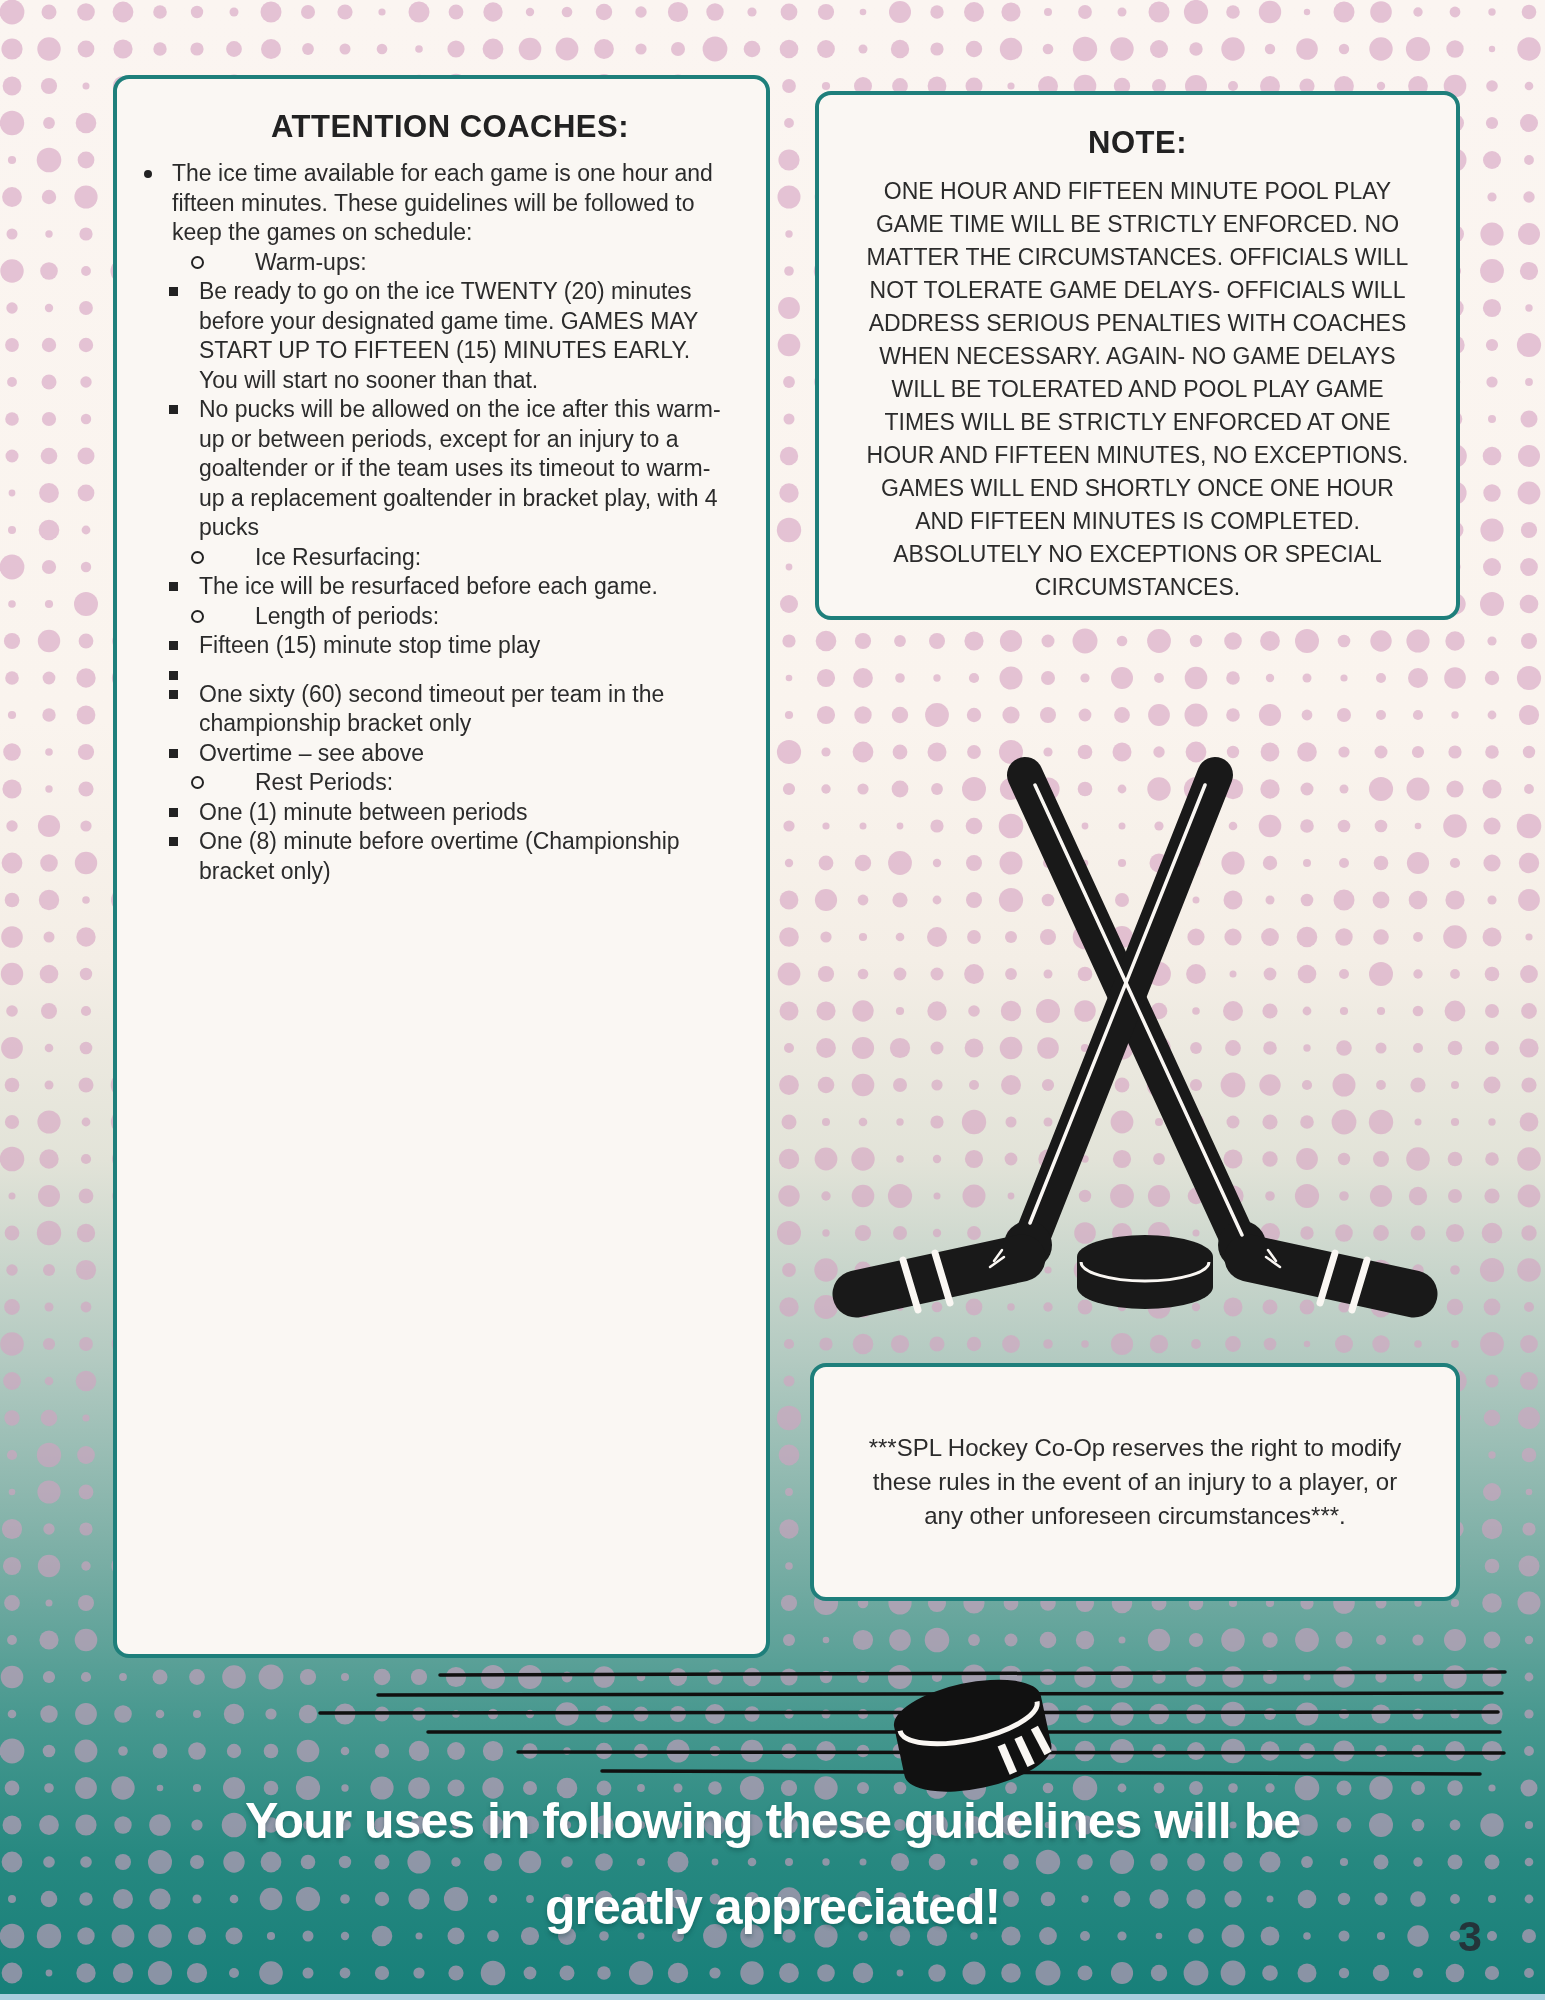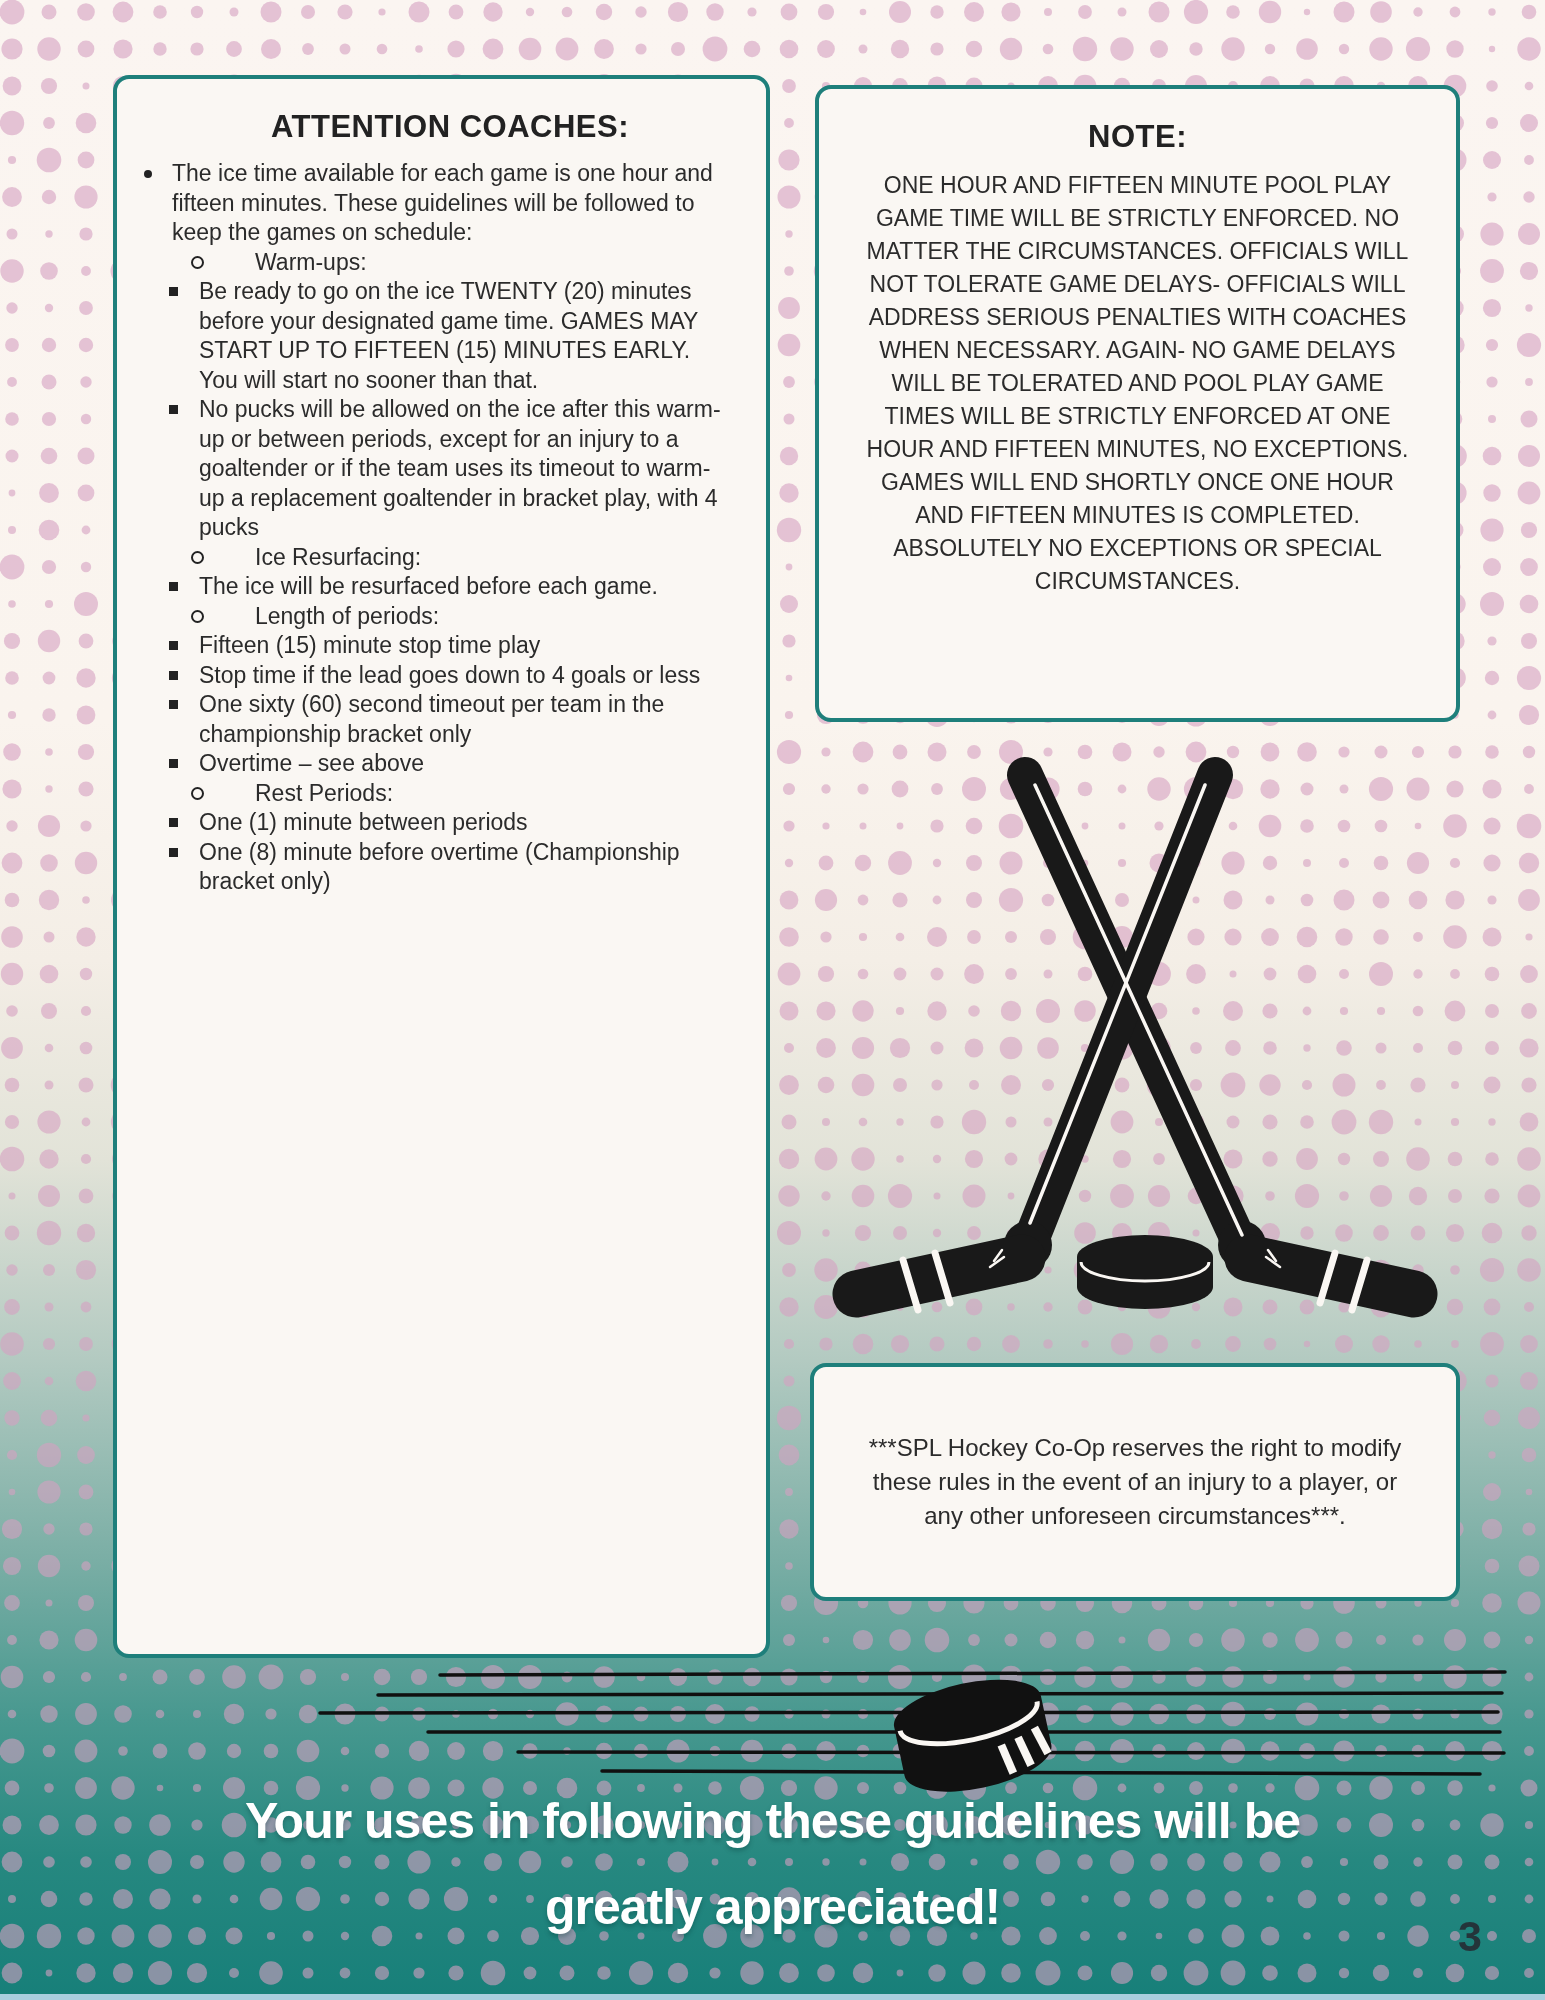--- a/index.html
+++ b/index.html
@@ -18,21 +18,21 @@
 
   .card{
     position:absolute;
     background:#faf7f3;
     border:4px solid #1e7f7b;
     border-radius:16px;
     box-sizing:border-box;
     color:#272727;
   }
   #attention-card{left:113px;top:75px;width:657px;height:1583px;padding:26px 38px 20px 0;}
-  #note-card{left:815px;top:85px;width:645px;height:637px;padding:26px 46px;}
+  #note-card{left:815px;top:91px;width:645px;height:529px;padding:26px 46px;}
   #disclaimer-card{left:810px;top:1363px;width:650px;height:238px;padding:20px 42px;display:flex;align-items:center;}
 
   .card-title{
     text-align:center;
     font-weight:700;
     font-size:31px;
     letter-spacing:.5px;
     color:#222;
     margin:4px 0 14px 0;
   }
@@ -2428,21 +2428,20 @@
         <div class="li l2">
           <span class="marker"></span>
           <span>Length of periods:</span>
         </div>
         <div class="li l3">
           <span class="marker"></span>
           <span>Fifteen (15) minute stop time play</span>
         </div>
         <div class="li l3">
           <span class="marker"></span>
-          <span>Stop time if the lead goes down to 4 goals or less</span>
         </div>
         <div class="li l3">
           <span class="marker"></span>
           <span>One sixty (60) second timeout per team in the championship bracket only</span>
         </div>
         <div class="li l3">
           <span class="marker"></span>
           <span>Overtime – see above</span>
         </div>
         <div class="li l2">

